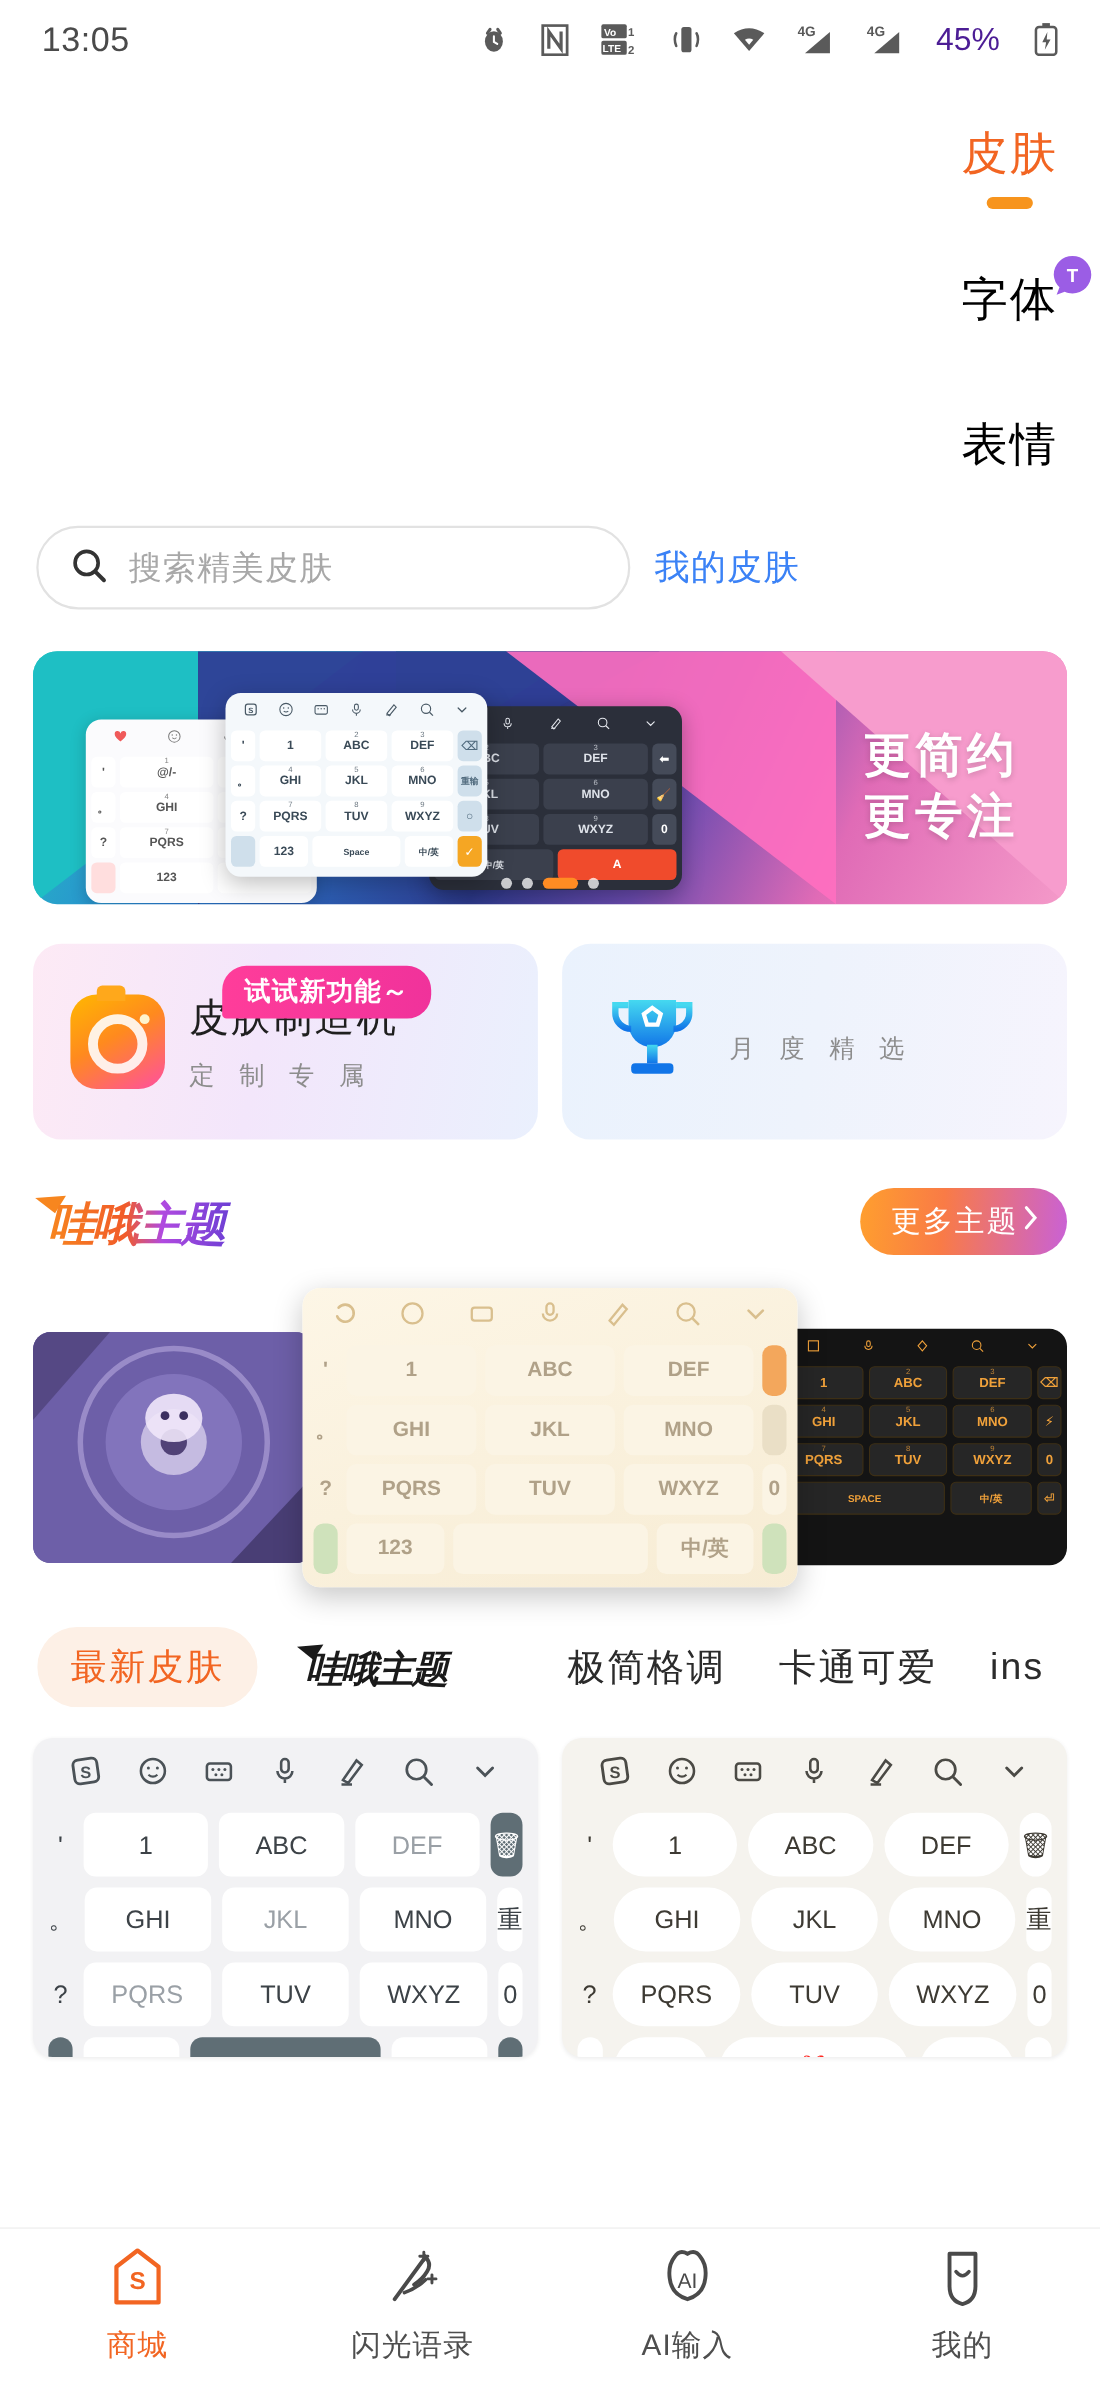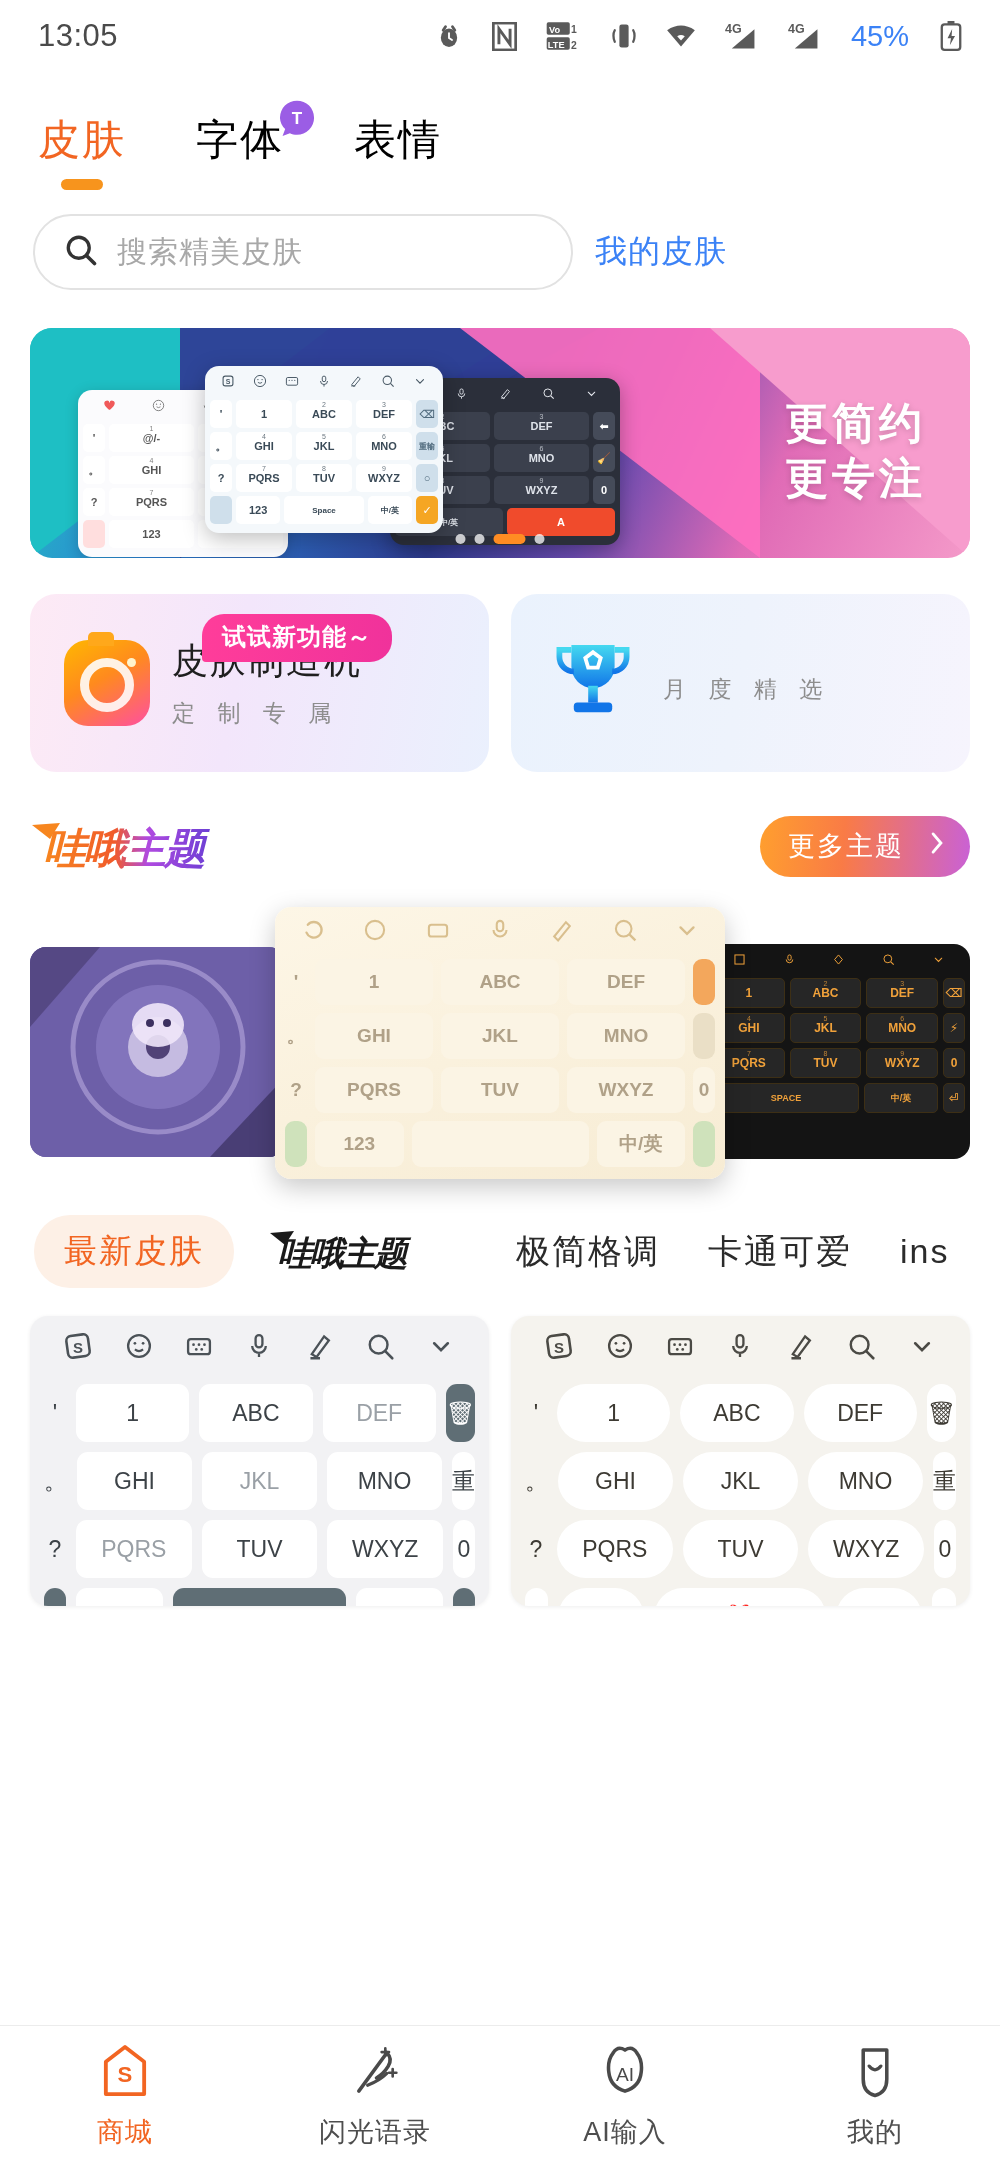--- a/index.html
+++ b/index.html
@@ -14,24 +14,24 @@
   
   .statusbar{
     height:72px; display:flex; align-items:center;
     padding:0 38px; justify-content:space-between;
     color:#555;
     text-align:center;
   }
   .sb-time{ font-size:31px; letter-spacing:.5px; color:#4a4a4a; }
   .sb-icons{ display:flex; align-items:center; gap:29px; }
   .sb-icons svg{ display:block; }
-  .sb-batt-txt{ font-size:29px; color:#3b82f6; margin-right:2px;}
-
-  
-  .tabs{ display:flex; align-items:flex-end; padding:40px 38px 0 38px; gap:70px; position:relative;}
+  .sb-batt-txt{ font-size:29px; color:#4c1d95; margin-right:2px;}
+
+  
+  .tabs{ display:flex; align-items:flex-end; padding:40px 38px 0 38px; gap:70px; position:relative;flex-direction:column;}
   .tab{ position:relative; padding-bottom:6px; }
   .tab-label{ font-size:42px; color:#000000; font-weight:400; letter-spacing:2px;}
   .tab.active .tab-label{ color:#f26522; }
   .tab-underline{
     position:absolute; left:50%; transform:translateX(-50%);
     bottom:-16px; width:42px; height:11px; border-radius:6px; background:#f7941d;
   }
   .tab-badge{
     position:absolute; right:-34px; top:-14px;
     width:42px;height:42px;
@@ -135,21 +135,21 @@
   }
   .cam-dot{ position:absolute; right:14px; top:18px; width:9px;height:9px;border-radius:50%; background:#fff4cd;}
 
   
   .wowo-head{ display:flex; align-items:center; justify-content:space-between; padding:44px 30px 0 30px; }
   .wowo-logo{ display:flex; align-items:center; }
   .more-btn{
     background:linear-gradient(95deg,#ff9f2e 0%,#f97b46 40%,#c961d6 100%);
     color:#fff; font-size:27px; letter-spacing:2px; font-weight:500;
     padding:12px 24px 13px 28px; border-radius:32px;
-    display:flex; align-items:center; gap:24px;
+    display:flex; align-items:center; gap:2px;
   }
 
   .showcase{ position:relative; height:280px; margin-top:22px; }
   .sc-card{ position:absolute; border-radius:16px; overflow:hidden; }
   .sc-left{
     left:30px; top:48px; width:255px; height:210px;
     background:linear-gradient(150deg,#6b5ea8,#8e7fc0 40%,#3f3566);
   }
   .sc-right{
     right:30px; top:45px; width:262px; height:215px;

